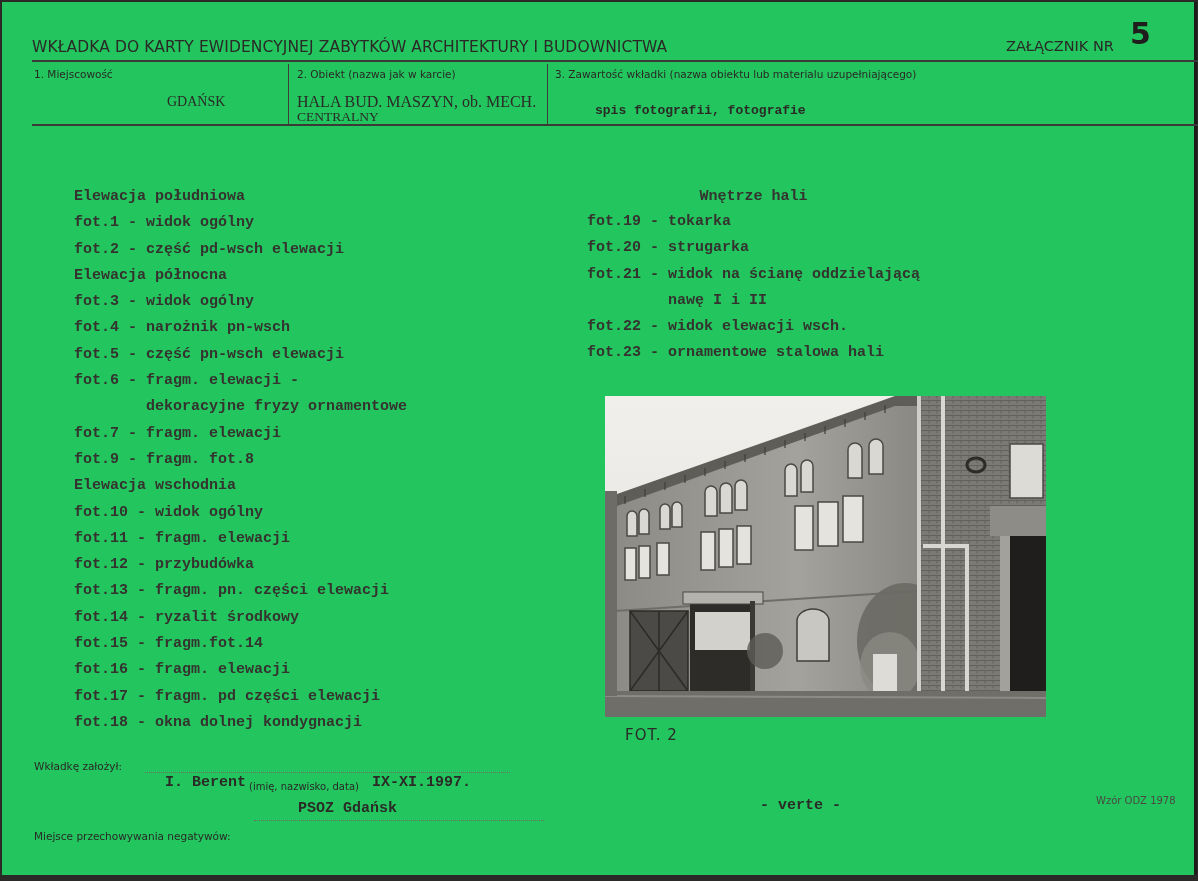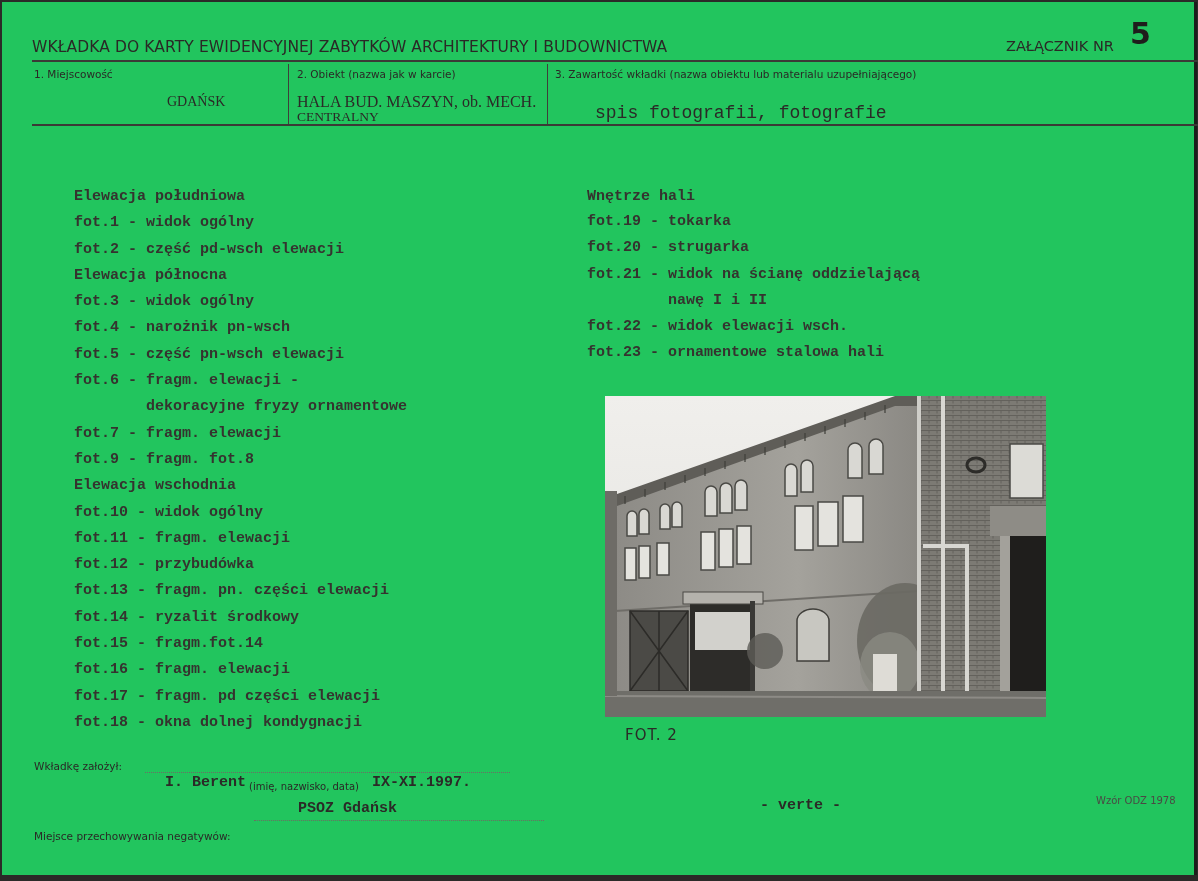--- a/index.html
+++ b/index.html
@@ -55,21 +55,21 @@
   <div class="vline" style="left:545px; top:62px; height:60px;"></div>
 
   <div class="abs sans field-label" style="left:32px; top:66px;">1. Miejscowość</div>
   <div class="abs field-value" style="left:165px; top:92px; font-family:'Liberation Serif', serif; color:#2b2a27;">GDAŃSK</div>
 
   <div class="abs sans field-label" style="left:295px; top:66px;">2. Obiekt (nazwa jak w karcie)</div>
   <div class="abs field-value" style="left:295px; top:91px; font-family:'Liberation Serif', serif; color:#2b2a27; font-size:16px;">HALA BUD. MASZYN, ob. MECH.</div>
   <div class="abs field-value" style="left:295px; top:107px; font-family:'Liberation Serif', serif; color:#2b2a27; font-size:13.5px;">CENTRALNY</div>
 
   <div class="abs sans field-label" style="left:553px; top:66px;">3. Zawartość wkładki (nazwa obiektu lub materialu uzupełniającego)</div>
-  <div class="abs mono field-value" style="left:593px; top:101px; font-size:18px; font-weight:normal;text-align:center;">spis fotografii, fotografie</div>
+  <div class="abs mono field-value" style="left:593px; top:101px; font-size:13px; font-weight:bold;text-align:center;">spis fotografii, fotografie</div>
 
   <div class="rule-thick" style="top:122px;"></div>
 
   <div class="list-col mono" style="left:72px; top:182px;">
     <div class="list-line">Elewacja południowa</div>
     <div class="list-line">fot.1 - widok ogólny</div>
     <div class="list-line">fot.2 - część pd-wsch elewacji</div>
     <div class="list-line">Elewacja północna</div>
     <div class="list-line">fot.3 - widok ogólny</div>
     <div class="list-line">fot.4 - narożnik pn-wsch</div>
@@ -84,21 +84,21 @@
     <div class="list-line">fot.12 - przybudówka</div>
     <div class="list-line">fot.13 - fragm. pn. części elewacji</div>
     <div class="list-line">fot.14 - ryzalit środkowy</div>
     <div class="list-line">fot.15 - fragm.fot.14</div>
     <div class="list-line">fot.16 - fragm. elewacji</div>
     <div class="list-line">fot.17 - fragm. pd części elewacji</div>
     <div class="list-line">fot.18 - okna dolnej kondygnacji</div>
   </div>
 
   <div class="list-col mono" style="left:585px; top:182px;">
-    <div class="list-line" style="line-height:25px;">Wnętrze hali</div>
+    <div class="list-line" style="line-height:25px;text-align:center;">Wnętrze hali</div>
     <div class="list-line" style="line-height:26.3px;">fot.19 - tokarka</div>
     <div class="list-line">fot.20 - strugarka</div>
     <div class="list-line">fot.21 - widok na ścianę oddzielającą</div>
     <div class="list-line">         nawę I i II</div>
     <div class="list-line">fot.22 - widok elewacji wsch.</div>
     <div class="list-line">fot.23 - ornamentowe stalowa hali</div>
   </div>
 
   <div class="photo" title="Black-and-white photograph of brick industrial hall facade with arched windows, gate and climbing plant">
     <svg width="441" height="321" viewBox="0 0 441 321" xmlns="http://www.w3.org/2000/svg">

